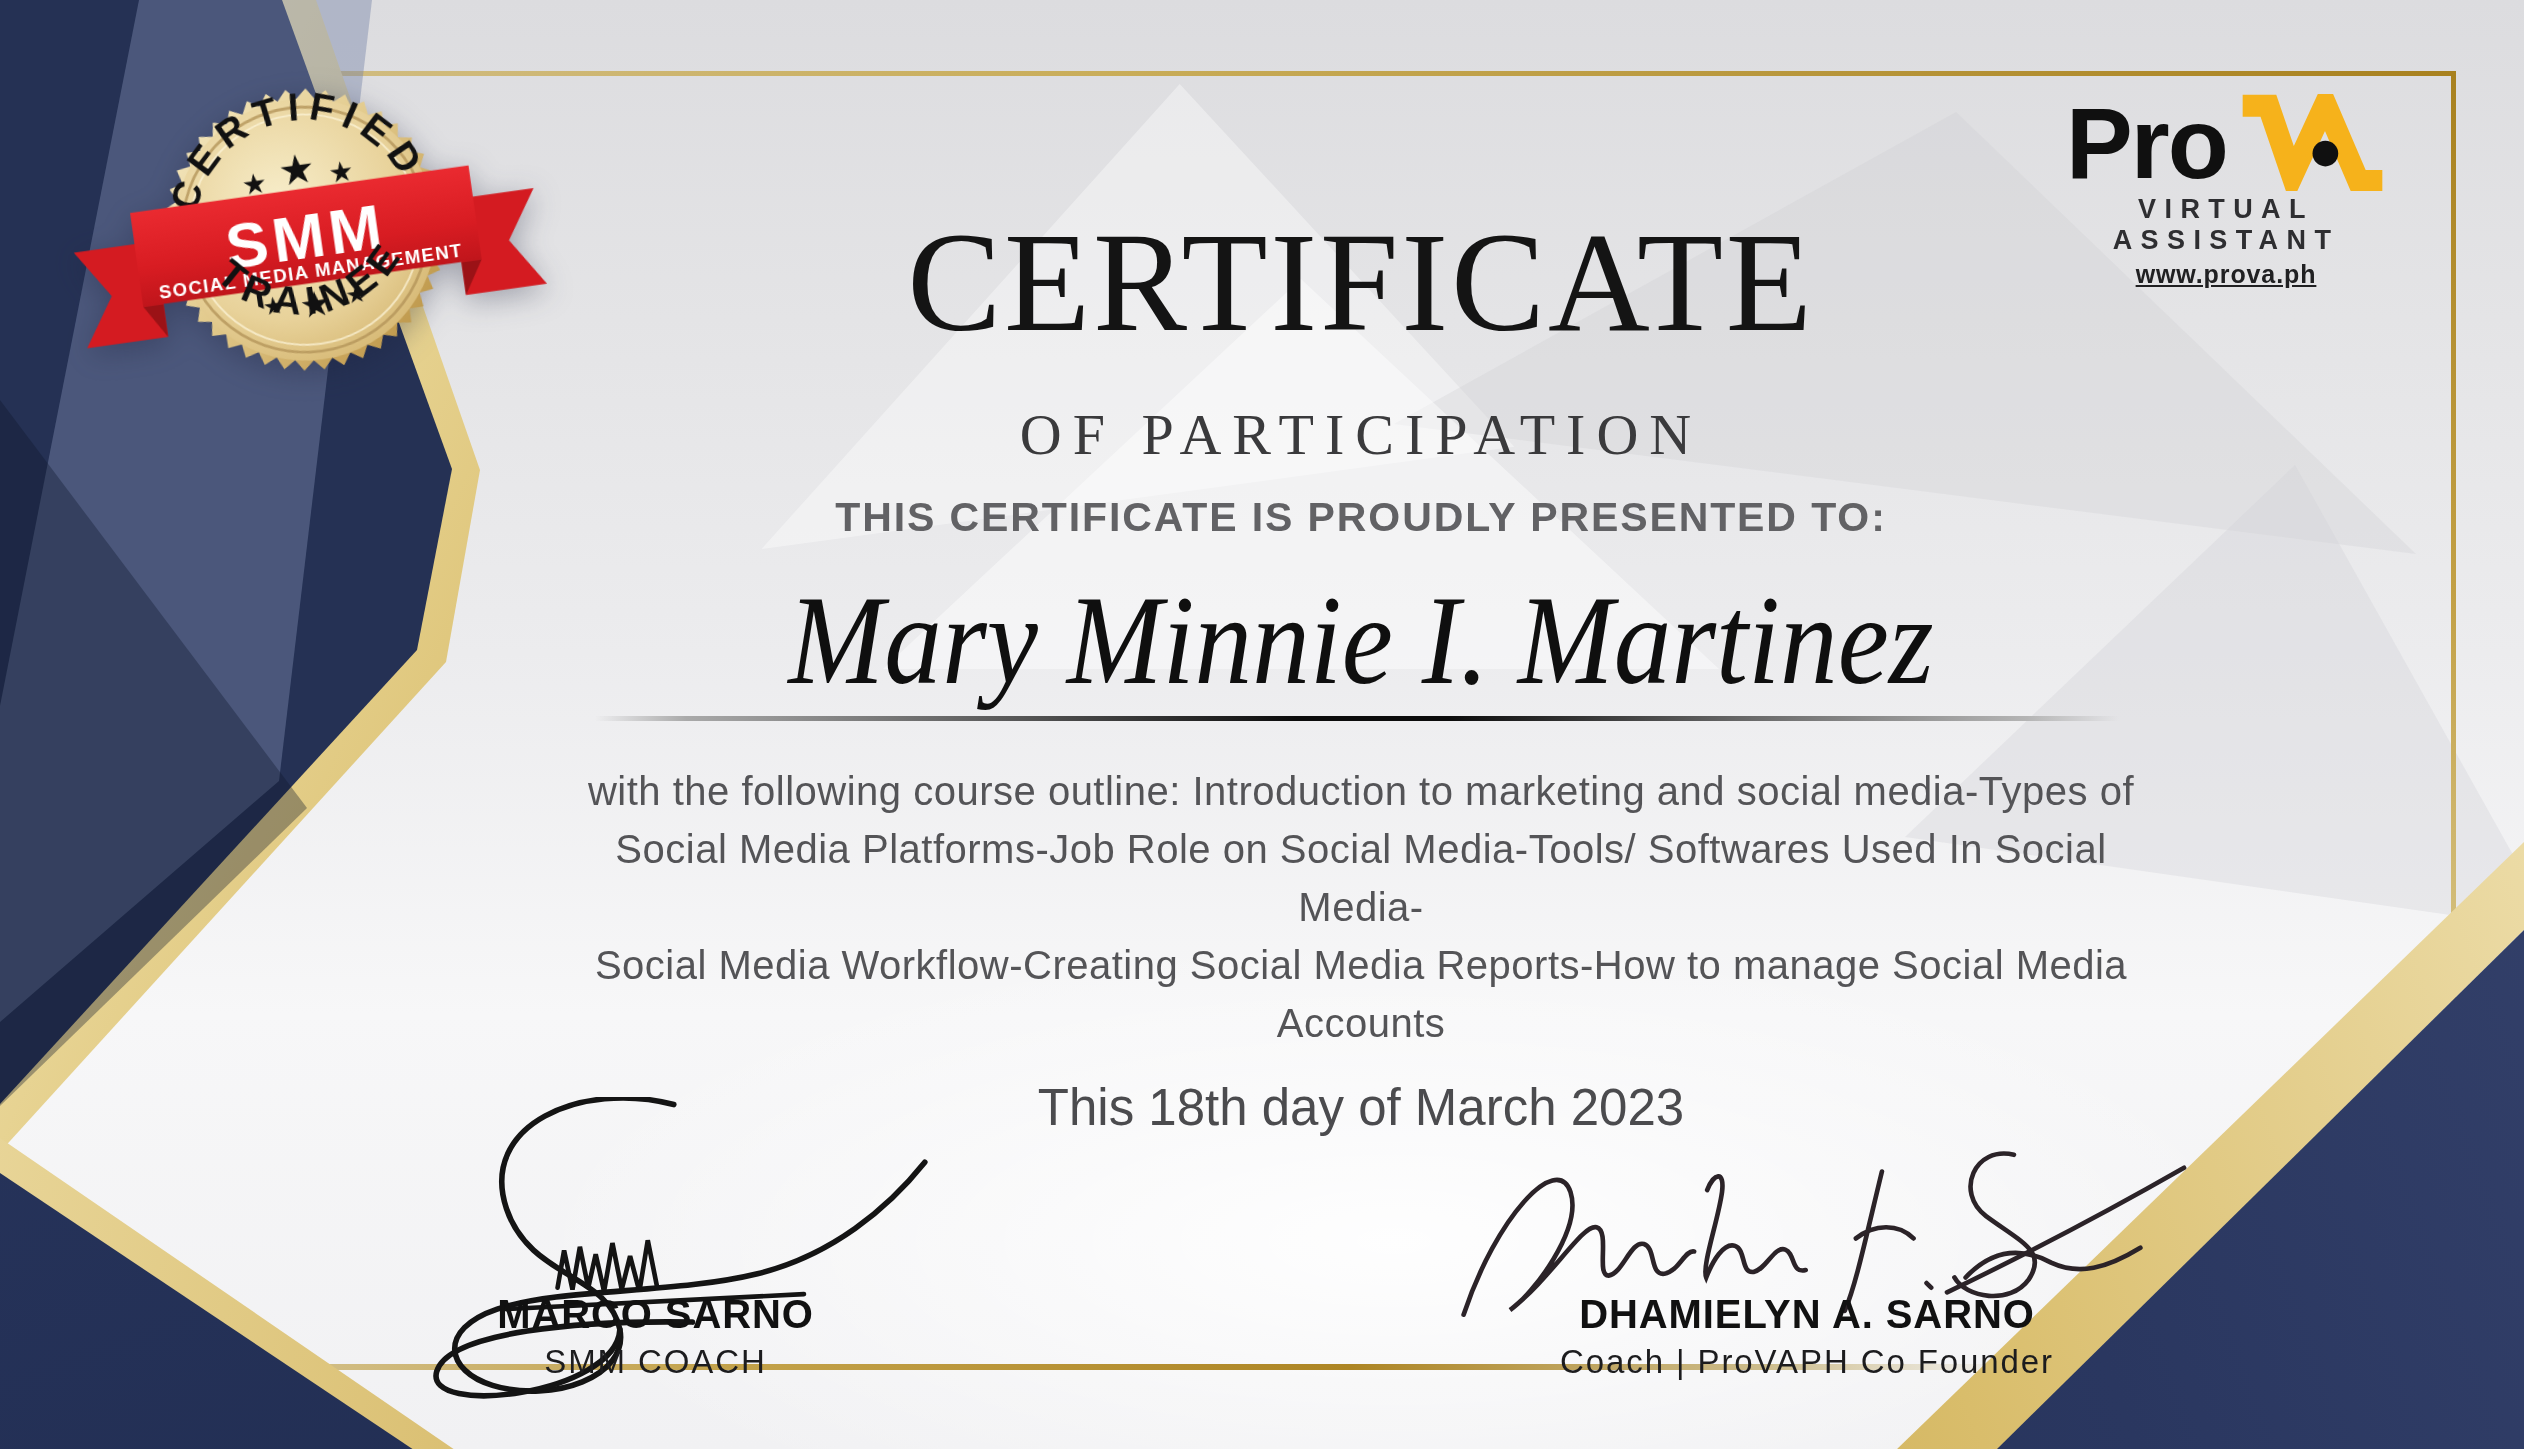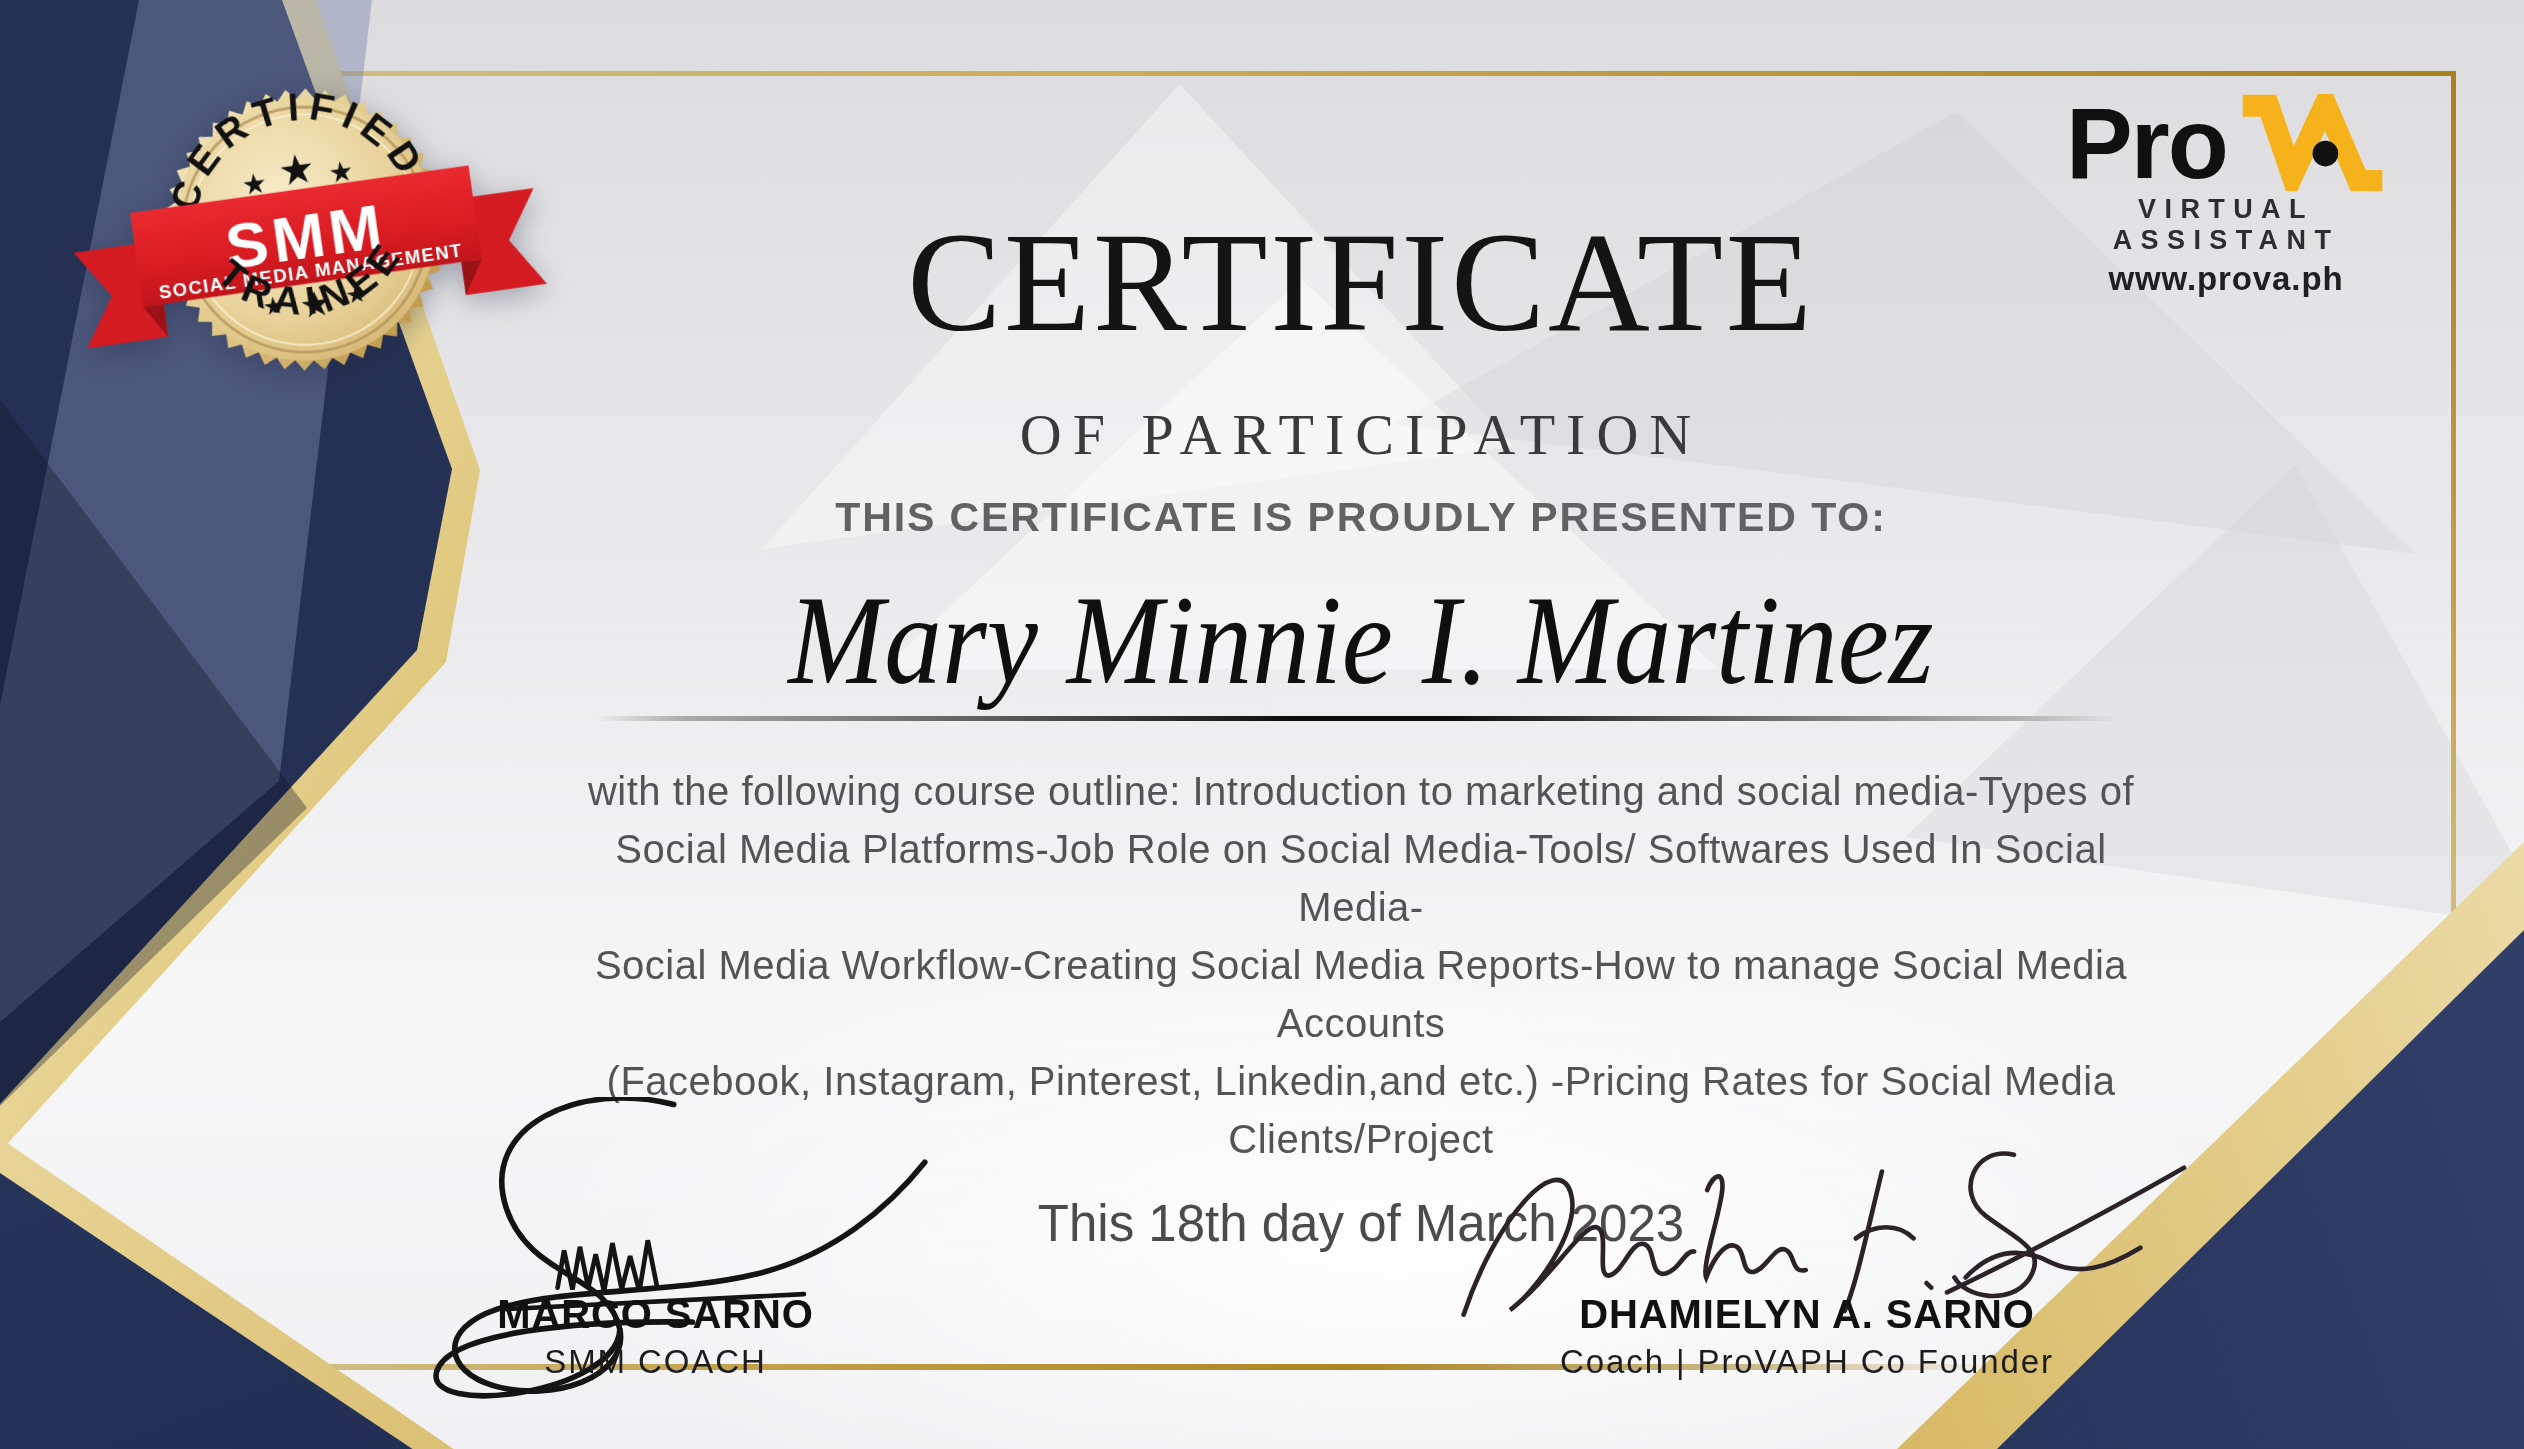--- a/index.html
+++ b/index.html
@@ -38,21 +38,21 @@
     clip-path:polygon(2525px 841px,1896px 1450px,1998px 1450px,2525px 929px);}
   .brnavy{position:absolute;inset:0;
     background:linear-gradient(250deg,#36436d 0%,#2a3760 30%,#1e2a4d 80%);
     clip-path:polygon(2525px 929px,2525px 1450px,1996px 1450px);}
   
   .logo{position:absolute;left:2040px;top:93px;width:372px;text-align:center;}
   .logo-word{display:flex;align-items:flex-end;justify-content:center;gap:12px;}
   .logo-pro{font-weight:900;font-size:100px;line-height:1;color:#101010;letter-spacing:-1.9px;}
   .logo-va{width:147px;height:97px;margin-bottom:1.9px;}
   .logo-tagline{margin-top:1px;font-size:27px;font-weight:700;letter-spacing:8.4px;color:#2e2e31;text-align:center;}
-  .logo-site{margin-top:3.7px;font-size:33px;font-weight:800;letter-spacing:0.9px;color:#202022;}
+  .logo-site{margin-top:3.7px;font-size:25px;font-weight:800;letter-spacing:0.9px;color:#202022;text-decoration:underline;}
   
   .content{position:absolute;left:562px;top:0;width:1598px;text-align:center;color:#1a1a1a;}
   .cert-title{margin-top:212px;font-family:"Liberation Serif","DejaVu Serif",serif;
     font-size:141px;line-height:1;letter-spacing:2.8px;color:#141414;font-weight:400;}
   .cert-sub{margin-top:48px;font-family:"Liberation Serif","DejaVu Serif",serif;
     font-size:58px;letter-spacing:11px;color:#3a3a3c;}
   .presented{margin-top:26px;font-size:41px;font-weight:700;letter-spacing:1.9px;color:#626265;}
   .name{margin-top:26px;font-family:"Liberation Serif","DejaVu Serif",serif;
     font-style:italic;font-size:128px;color:#0f0f0f;transform:scaleX(.9);transform-origin:center;}
   .name-line{position:absolute;left:33px;top:716px;width:1524px;height:4.6px;
@@ -109,21 +109,20 @@
   <div class="content">
     <div class="cert-title">CERTIFICATE</div>
     <div class="cert-sub">OF PARTICIPATION</div>
     <div class="presented">THIS CERTIFICATE IS PROUDLY PRESENTED TO:</div>
     <div class="name">Mary Minnie I. Martinez</div>
     <div class="name-line"></div>
     <div class="body-text">
       <div>with the following course outline: Introduction to marketing and social media-Types of</div>
       <div>Social Media Platforms-Job Role on Social Media-Tools/ Softwares Used In Social Media-</div>
       <div>Social Media Workflow-Creating Social Media Reports-How to manage Social Media Accounts</div>
-      <div>(Facebook, Instagram, Pinterest, Linkedin,and etc.) -Pricing Rates for Social Media Clients/Project</div>
     </div>
     <div class="date-line">This 18th day of March 2023</div>
   </div>
 
   <svg class="sig-svg" style="left:367px;top:1097px;" width="595" height="307" viewBox="0 0 640 330">
     <g fill="none" stroke="#141414" stroke-width="6" stroke-linecap="round">
       <path d="M330 8 C230 -18 120 30 150 120 C175 195 260 190 272 250 C282 300 200 330 135 310 C85 295 75 250 140 228 C210 205 330 212 420 190 C500 170 560 120 600 70"></path>
       <path d="M272 250 C268 320 60 345 75 295 C88 252 230 240 350 242"></path>
       <path d="M205 205 l7 -40 l9 42 l8 -46 l9 44 l8 -36 l9 40 l9 -52 l10 50 l9 -36 l10 38 l9 -55 l10 50" stroke-width="5"></path>
       <path d="M150 228 L470 212" stroke-width="5"></path>

